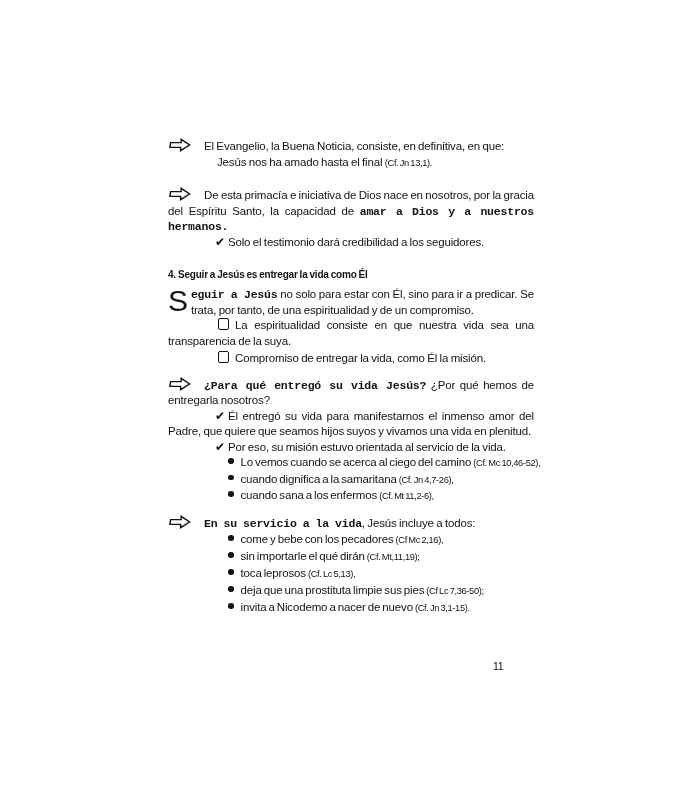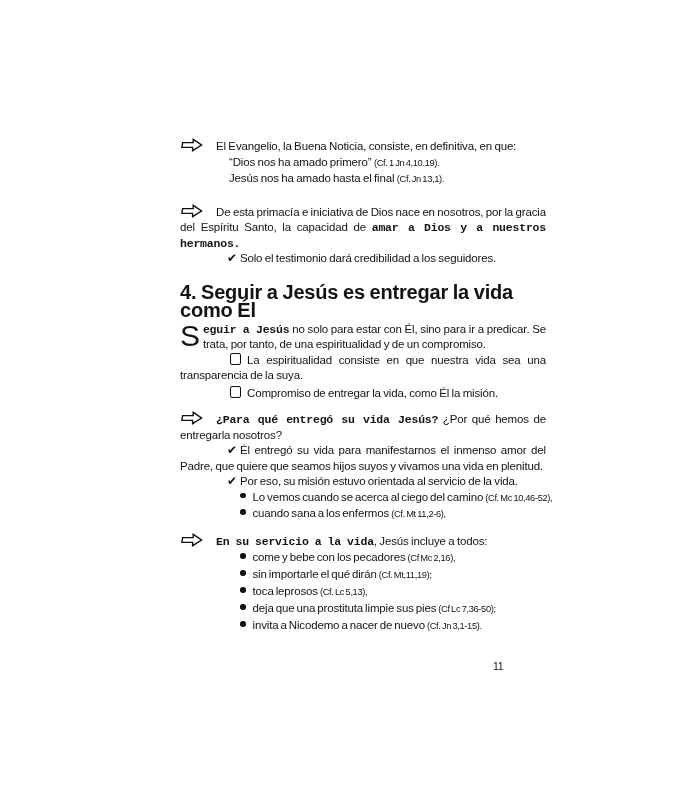--- a/index.html
+++ b/index.html
@@ -6,21 +6,21 @@
   body {
     width: 700px; height: 800px;
     background: #ffffff;
     color: #131313;
     font-family: "Liberation Sans", "DejaVu Sans", sans-serif;
     position: relative;
     overflow: hidden;
   }
   .content {
     position: absolute;
-    left: 180px; top: 138px;
+    left: 168px; top: 138px;
     width: 366px;
     font-size: 11.5px;
     line-height: 15.5px;
     letter-spacing: -0.15px;
     word-spacing: -0.6px;
   }
   .just { text-align: justify; }
   b { letter-spacing: -0.2px; font-family: Liberation Mono, monospace; }
   .cite {
     font-size: 9.3px;
@@ -60,21 +60,21 @@
     vertical-align: 2.5px;
     margin-right: 7px;
   }
   .bullet-line {
     margin-left: 60px;
     white-space: nowrap;
     word-spacing: -1px;
   }
   .b4-list .bullet-line { line-height: 16px; }
   h2 {
-    font-size: 20px;
+    font-size: 10px;
     line-height: 18px;
     margin: 16px 0 3px 0;
     letter-spacing: -0.2px;
   }
   .mt16 { margin-top: 16px; }
   .mt10 { margin-top: 10px; }
   .mt4 { }
   .mt2 { margin-top: 2px; }
   .quote { margin-left: 49px; }
   .dropcap {
@@ -94,23 +94,20 @@
 </style>
 </head>
 <body>
 
 <div class="content">
 
   <div class="just">
     <span class="arrow"><svg width="23" height="14" viewBox="0 0 23 14">
           <path d="M2.6 4.6 H13.2 V1.3 L21.6 7 L12.6 12.7 V9.4 H1.9 Z" fill="none" stroke="#111" stroke-width="1.4" stroke-linejoin="miter"></path>
         </svg></span><span>El Evangelio, la Buena Noticia, consiste, en definitiva, en que:</span>
-  </div>
-  <div class="quote">
-    <span>“Dios nos ha amado primero” </span><span class="cite">(Cf. 1 Jn 4,10.19).</span>
   </div>
   <div class="quote">
     <span>Jesús nos ha amado hasta el final </span><span class="cite">(Cf. Jn 13,1).</span>
   </div>
 
   <div class="just mt16">
     <span class="arrow"><svg width="23" height="14" viewBox="0 0 23 14">
           <path d="M2.6 4.6 H13.2 V1.3 L21.6 7 L12.6 12.7 V9.4 H1.9 Z" fill="none" stroke="#111" stroke-width="1.4" stroke-linejoin="miter"></path>
         </svg></span><span>De esta primacía e iniciativa de Dios nace en nosotros, por la gracia del Espíritu Santo, la capacidad de </span><b>amar a Dios y a nuestros hermanos.</b>
   </div>
@@ -140,20 +137,23 @@
     <span class="check">✔</span><span>Él entregó su vida para manifestarnos el inmenso amor del Padre, que quiere que seamos hijos suyos y vivamos una vida en plenitud.</span>
   </div>
   <div class="check-line">
     <span class="check">✔</span><span>Por eso, su misión estuvo orientada al servicio de la vida.</span>
   </div>
   <div>
     <div class="bullet-line">
       <span class="dot"></span><span>Lo vemos cuando se acerca al ciego del camino </span><span class="cite">(Cf. Mc 10,46-52),</span>
     </div>
     <div class="bullet-line">
+      <span class="dot"></span><span>cuando dignifica a la samaritana </span><span class="cite">(Cf. Jn 4,7-26),</span>
+    </div>
+    <div class="bullet-line">
       <span class="dot"></span><span>cuando sana a los enfermos </span><span class="cite">(Cf. Mt 11,2-6),</span>
     </div>
   </div>
 
   <div class="mt10">
     <span class="arrow"><svg width="23" height="14" viewBox="0 0 23 14">
           <path d="M2.6 4.6 H13.2 V1.3 L21.6 7 L12.6 12.7 V9.4 H1.9 Z" fill="none" stroke="#111" stroke-width="1.4" stroke-linejoin="miter"></path>
         </svg></span><b>En su servicio a la vida</b><span>, Jesús incluye a todos:</span>
   </div>
   <div class="b4-list">

